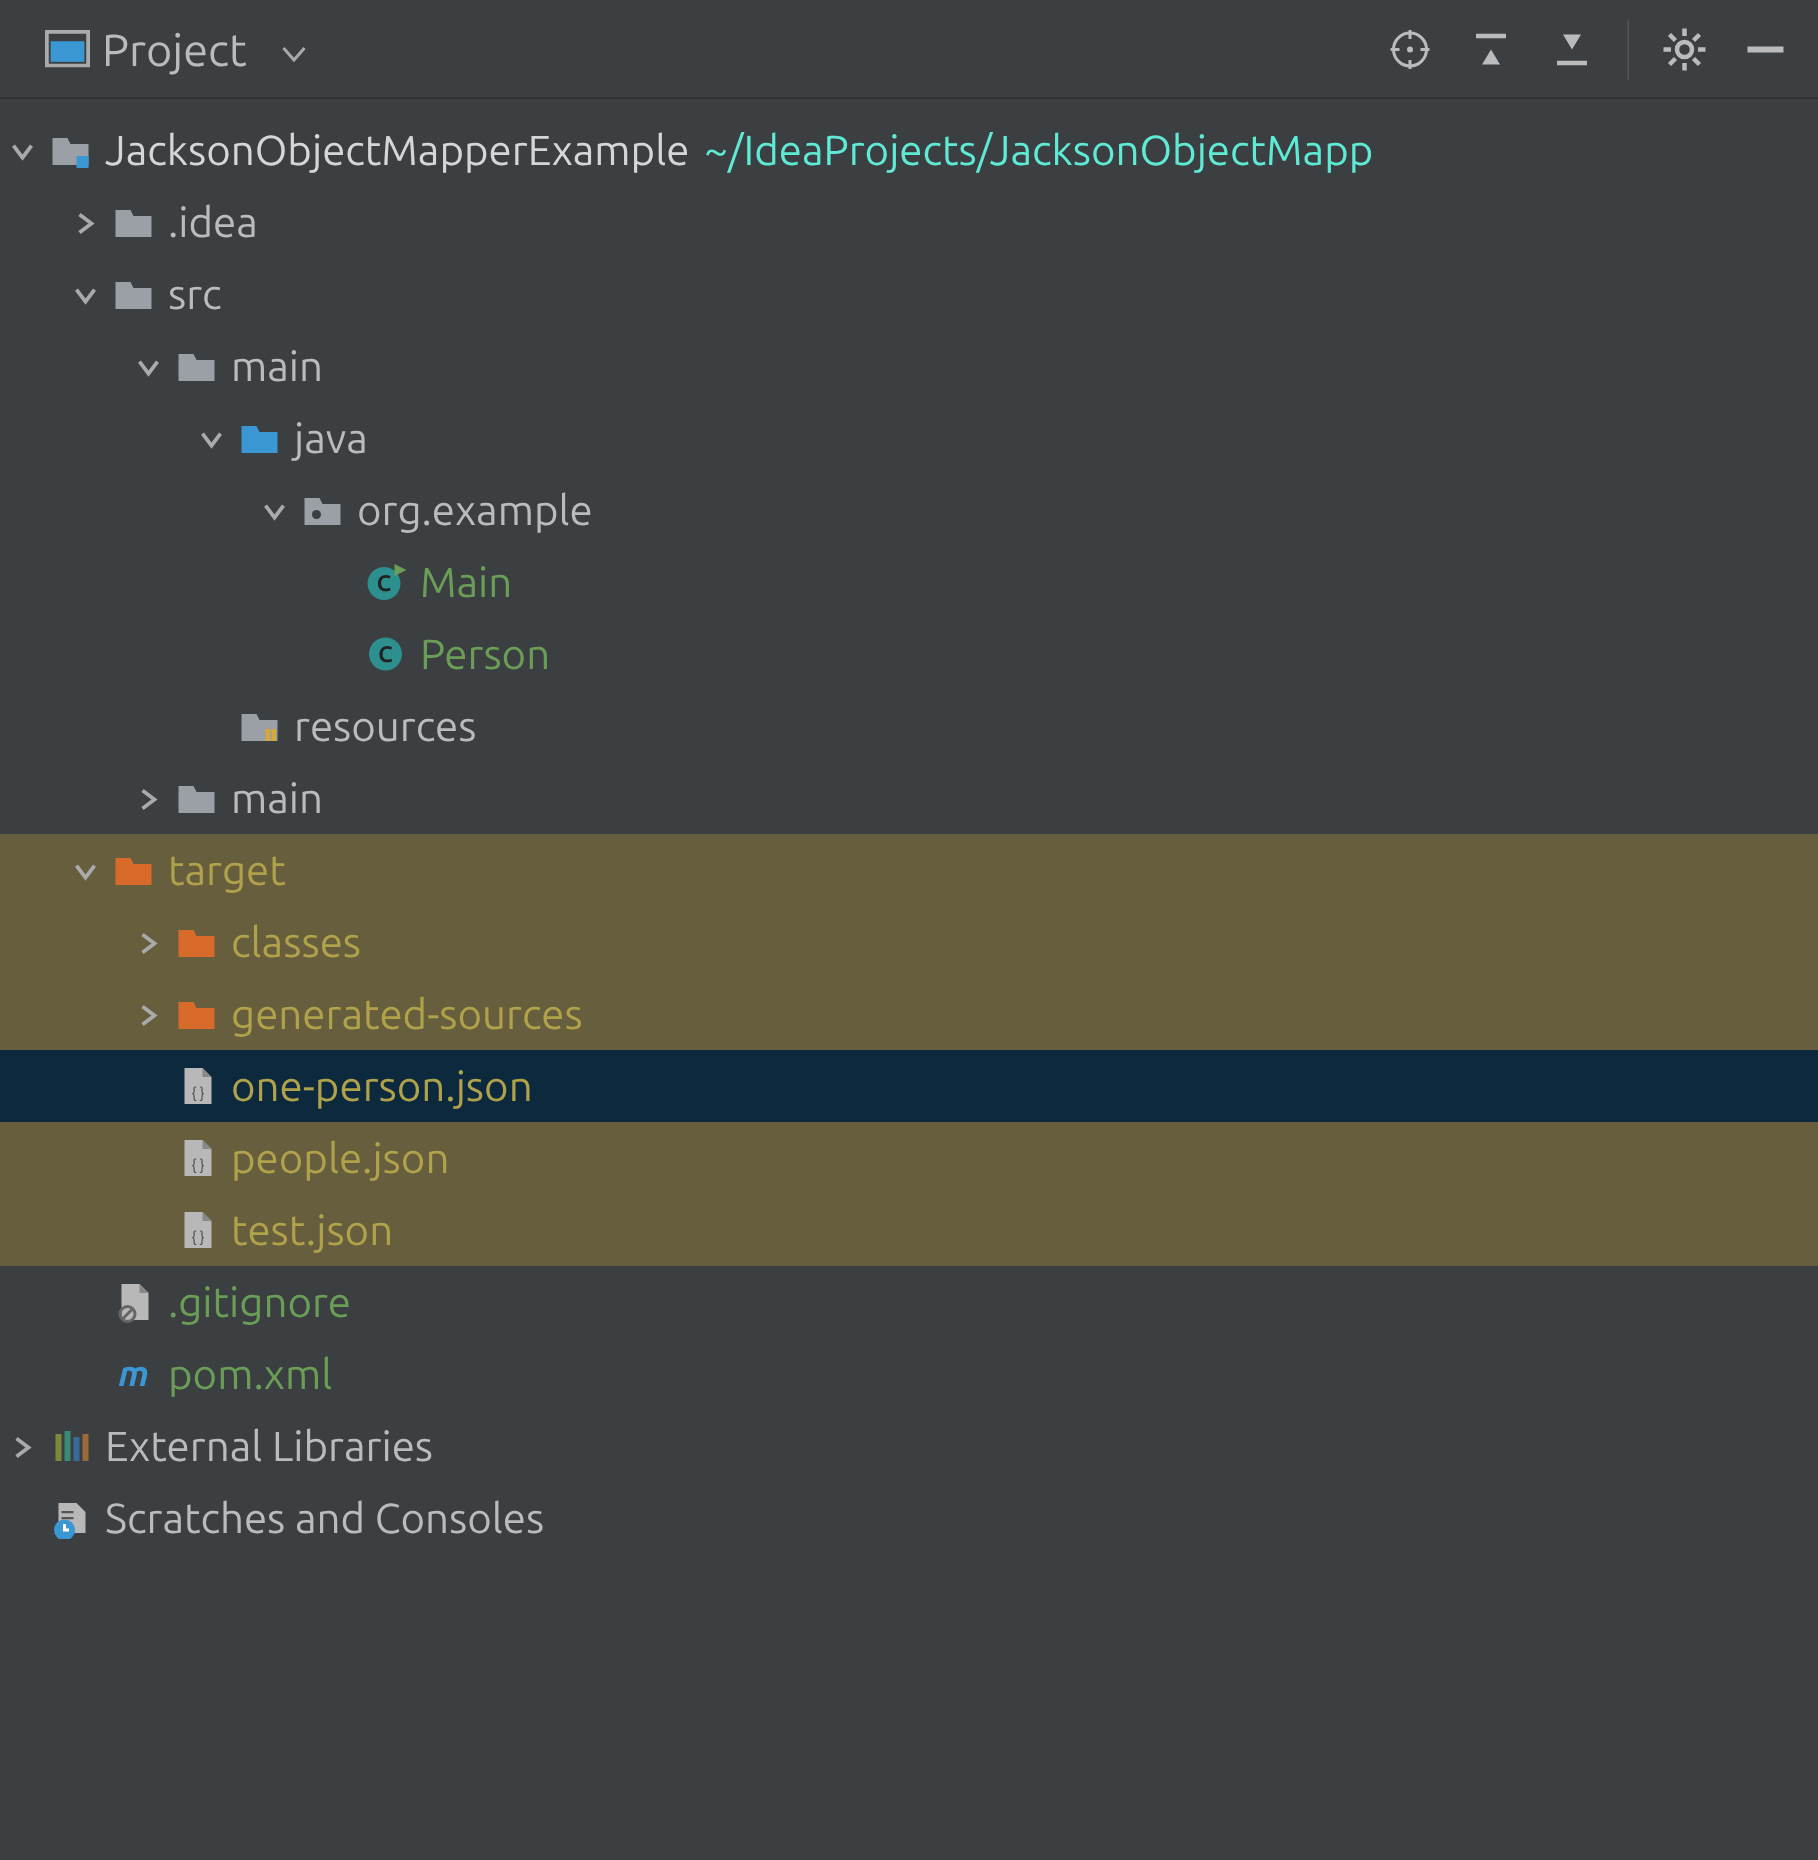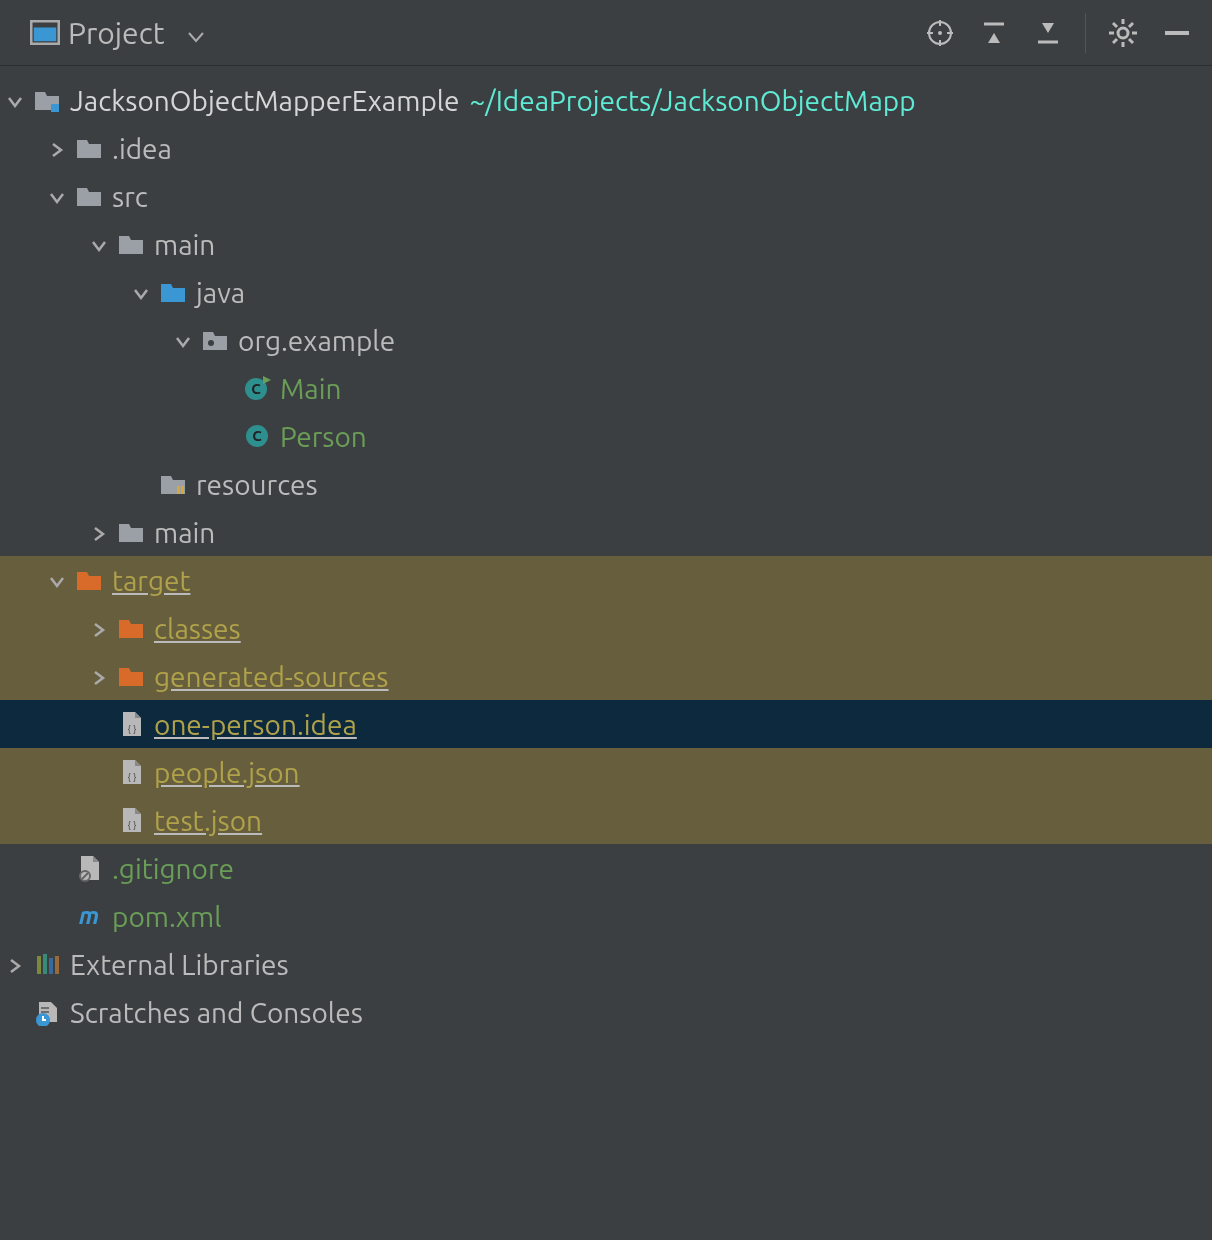--- a/index.html
+++ b/index.html
@@ -34,21 +34,21 @@
   .tb-sep { width:1px; height:40px; background:#555; margin:0 10px; }
 
   .tree { padding-top: 10px; }
   .row {
     display:flex; align-items:center;
     height: 48px;
     white-space: nowrap;
     cursor: pointer;
   }
   .row.selected { background:#0d293e; }
-  .row.excluded { background:#665e3d;text-decoration:underline; }
+  .row.excluded { background:#665e3d; }
   .row.excluded.selected { background:#0d293e; }
 
   .indent { display:inline-block; width:42px; flex:0 0 42px; }
   .arrow {
     width:30px; flex:0 0 30px; text-align:center;
     color:#aaa;
   }
   .no-arrow { width:30px; flex:0 0 30px; }
   .ic { width:34px; flex:0 0 34px; display:inline-flex; align-items:center; justify-content:center; margin-right:6px;}
   .ic svg { width:28px; height:28px; }
@@ -321,21 +321,21 @@
     <span class="indent"></span>
       <span class="indent"></span>
     <span class="no-arrow"></span>
     <span class="ic">
         <svg viewBox="0 0 24 28">
           <path d="M4 2 L16 2 L22 8 L22 26 L4 26 Z" fill="#b8b8b8"></path>
           <path d="M16 2 L16 8 L22 8 Z" fill="#888"></path>
           <text x="13" y="22" text-anchor="middle" font-size="10" fill="#444">{ }</text>
         </svg>
       </span>
-    <span class="label olive">one-person.idea</span>
+    <span class="label olive">one-person.json</span>
   </div>
 
   <div class="row excluded">
     <span class="indent"></span>
       <span class="indent"></span>
     <span class="no-arrow"></span>
     <span class="ic">
         <svg viewBox="0 0 24 28">
           <path d="M4 2 L16 2 L22 8 L22 26 L4 26 Z" fill="#b8b8b8"></path>
           <path d="M16 2 L16 8 L22 8 Z" fill="#888"></path>

